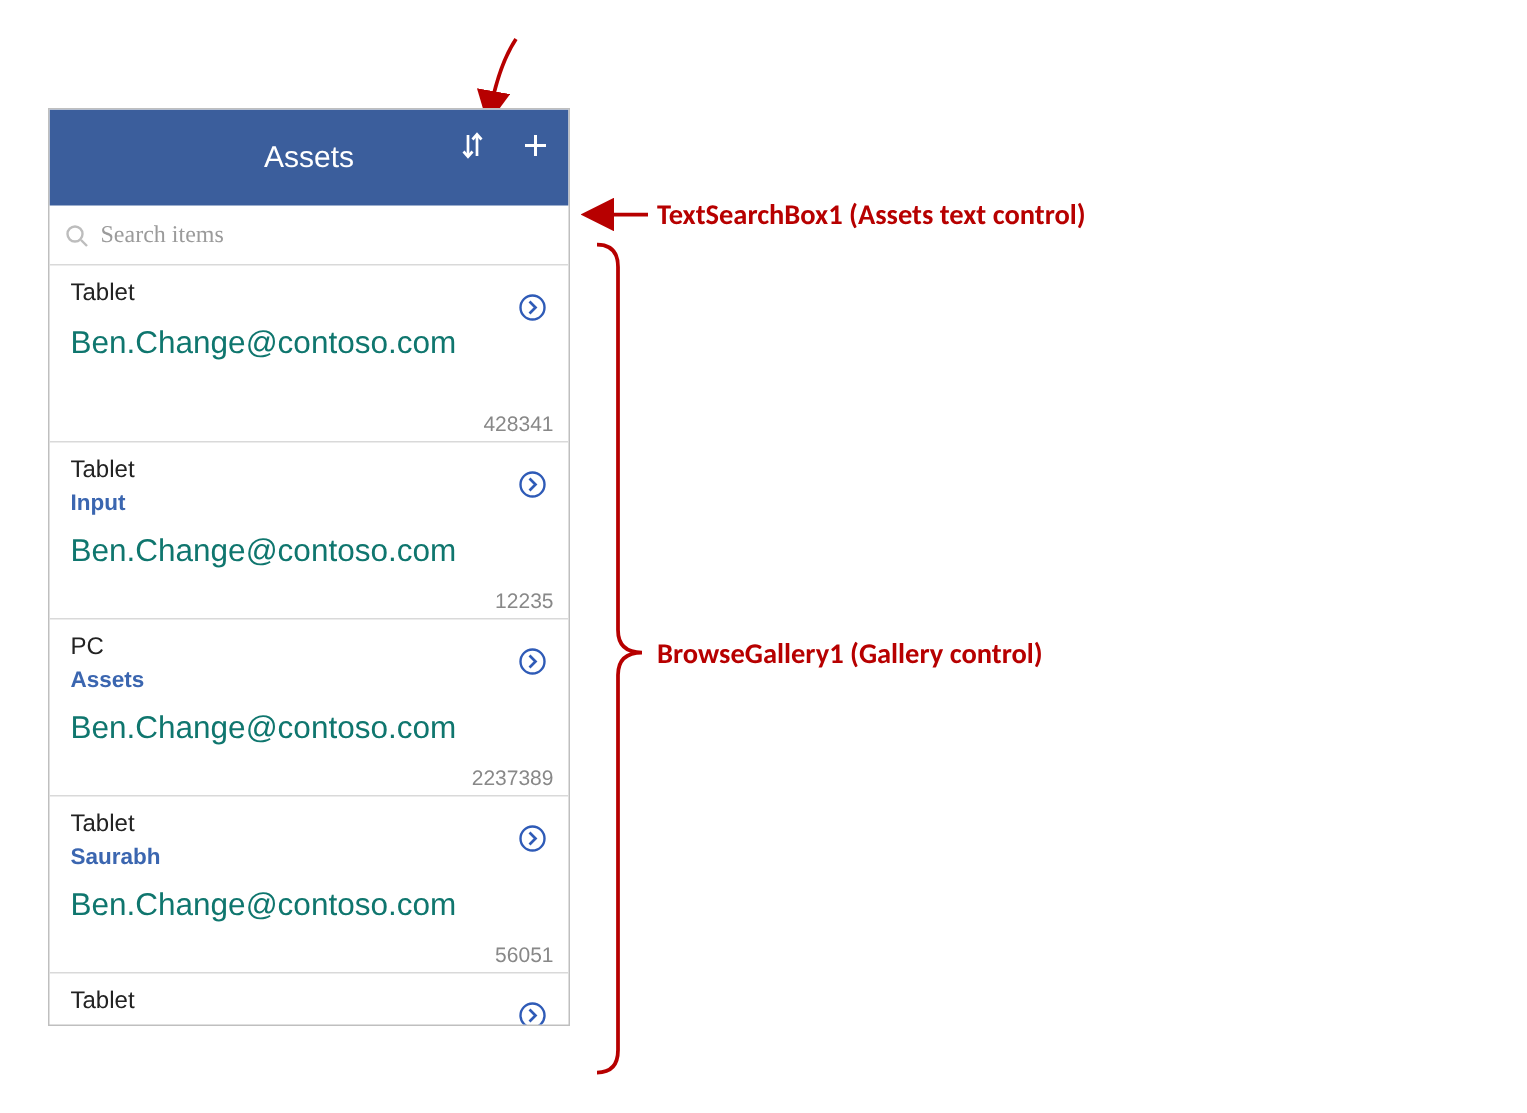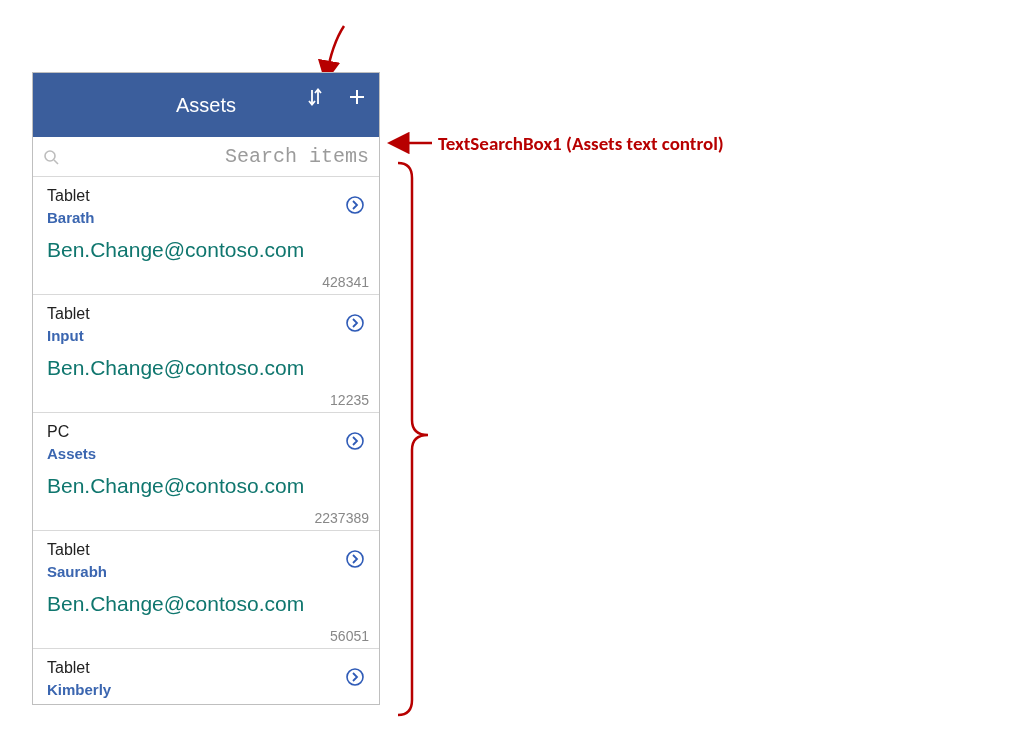--- a/index.html
+++ b/index.html
@@ -85,26 +85,25 @@
       align-items: center;
       height: 40px;
       padding: 0 10px;
       border-bottom: 1px solid #d9d9d9;
       gap: 8px;
     }
     .search-row svg { flex: 0 0 auto; }
     .search-input {
       border: none;
       outline: none;
-      font-size: 20px;
+      font-size: 16px;
       color: #555;
       width: 100%;
-      font-family: Liberation Mono, monospace;
+      font-family: Liberation Serif, serif;
       background: transparent;
-      text-align: right;
     }
     .search-input::placeholder { color: #9b9b9b; }
 
     
     .gallery {}
     .item {
       position: relative;
       border-bottom: 1px solid #d9d9d9;
       padding: 10px 14px 22px 14px;
       min-height: 118px;
@@ -142,20 +141,21 @@
     }
     .item-arrow svg circle { fill: none; stroke: #2f5bb7; stroke-width: 1.6; }
     .item-arrow svg path   { fill: none; stroke: #2f5bb7; stroke-width: 1.8; }
   </style>
 </head>
 <body>
 
 <div class="canvas">
 
   <div class="label label-search">TextSearchBox1 (Assets text control)</div>
+  <div class="label label-gallery">BrowseGallery1 (Gallery control)</div>
 
   <svg class="overlay">
     <defs>
       <marker id="arr" markerWidth="9" markerHeight="9" refX="7" refY="4.5" orient="auto">
         <path d="M0,0 L9,4.5 L0,9 Z" fill="#b70000"></path>
       </marker>
     </defs>
 
     <path d="M344,26 Q332,44 326,78" stroke="#b70000" stroke-width="2.5" fill="none" marker-end="url(#arr)"></path>
 
@@ -197,21 +197,20 @@
         <circle cx="7" cy="7" r="5" stroke="#bdbdbd" stroke-width="1.6" fill="none"></circle>
         <line x1="11" y1="11" x2="15" y2="15" stroke="#bdbdbd" stroke-width="1.6"></line>
       </svg>
       <input class="search-input" type="text" placeholder="Search items" style="">
     </div>
 
     <div class="gallery">
 
       <div class="item">
         <div class="item-title">Tablet</div>
-        <div class="item-name">Barath</div>
         <div class="item-email">Ben.Change@contoso.com</div>
         <div class="item-number">428341</div>
         <div class="item-arrow">
           <svg width="20" height="20" viewBox="0 0 20 20">
               <circle cx="10" cy="10" r="8"></circle>
               <path d="M8 6 L12 10 L8 14"></path>
             </svg>
         </div>
       </div>
 
@@ -249,21 +248,20 @@
         <div class="item-arrow">
           <svg width="20" height="20" viewBox="0 0 20 20">
               <circle cx="10" cy="10" r="8"></circle>
               <path d="M8 6 L12 10 L8 14"></path>
             </svg>
         </div>
       </div>
 
       <div class="item">
         <div class="item-title">Tablet</div>
-        <div class="item-name">Kimberly</div>
         <div class="item-arrow">
           <svg width="20" height="20" viewBox="0 0 20 20">
               <circle cx="10" cy="10" r="8"></circle>
               <path d="M8 6 L12 10 L8 14"></path>
             </svg>
         </div>
       </div>
 
     </div>
   </div>

